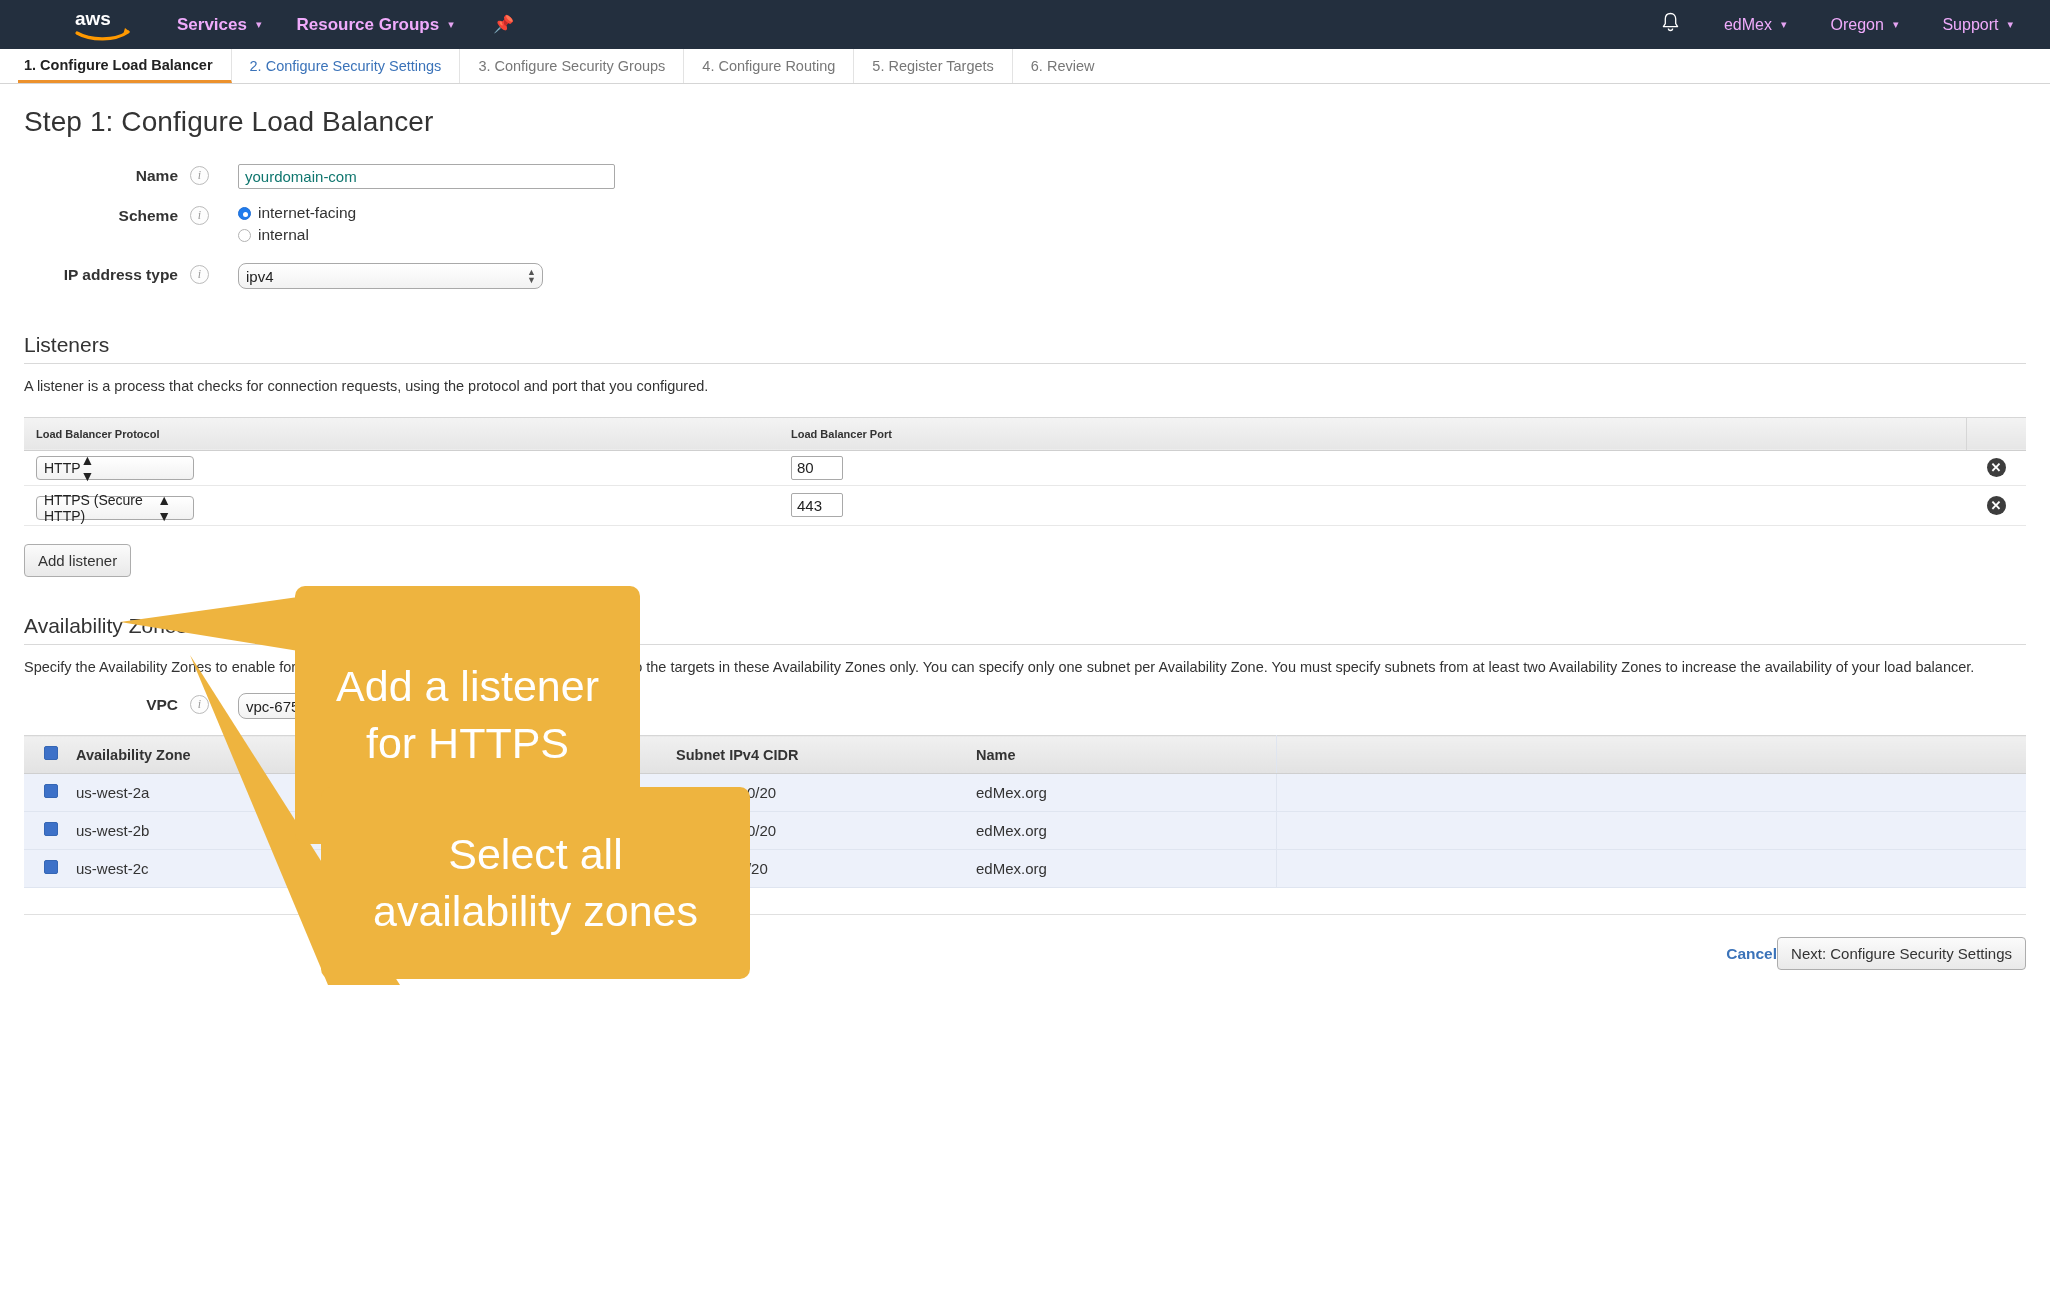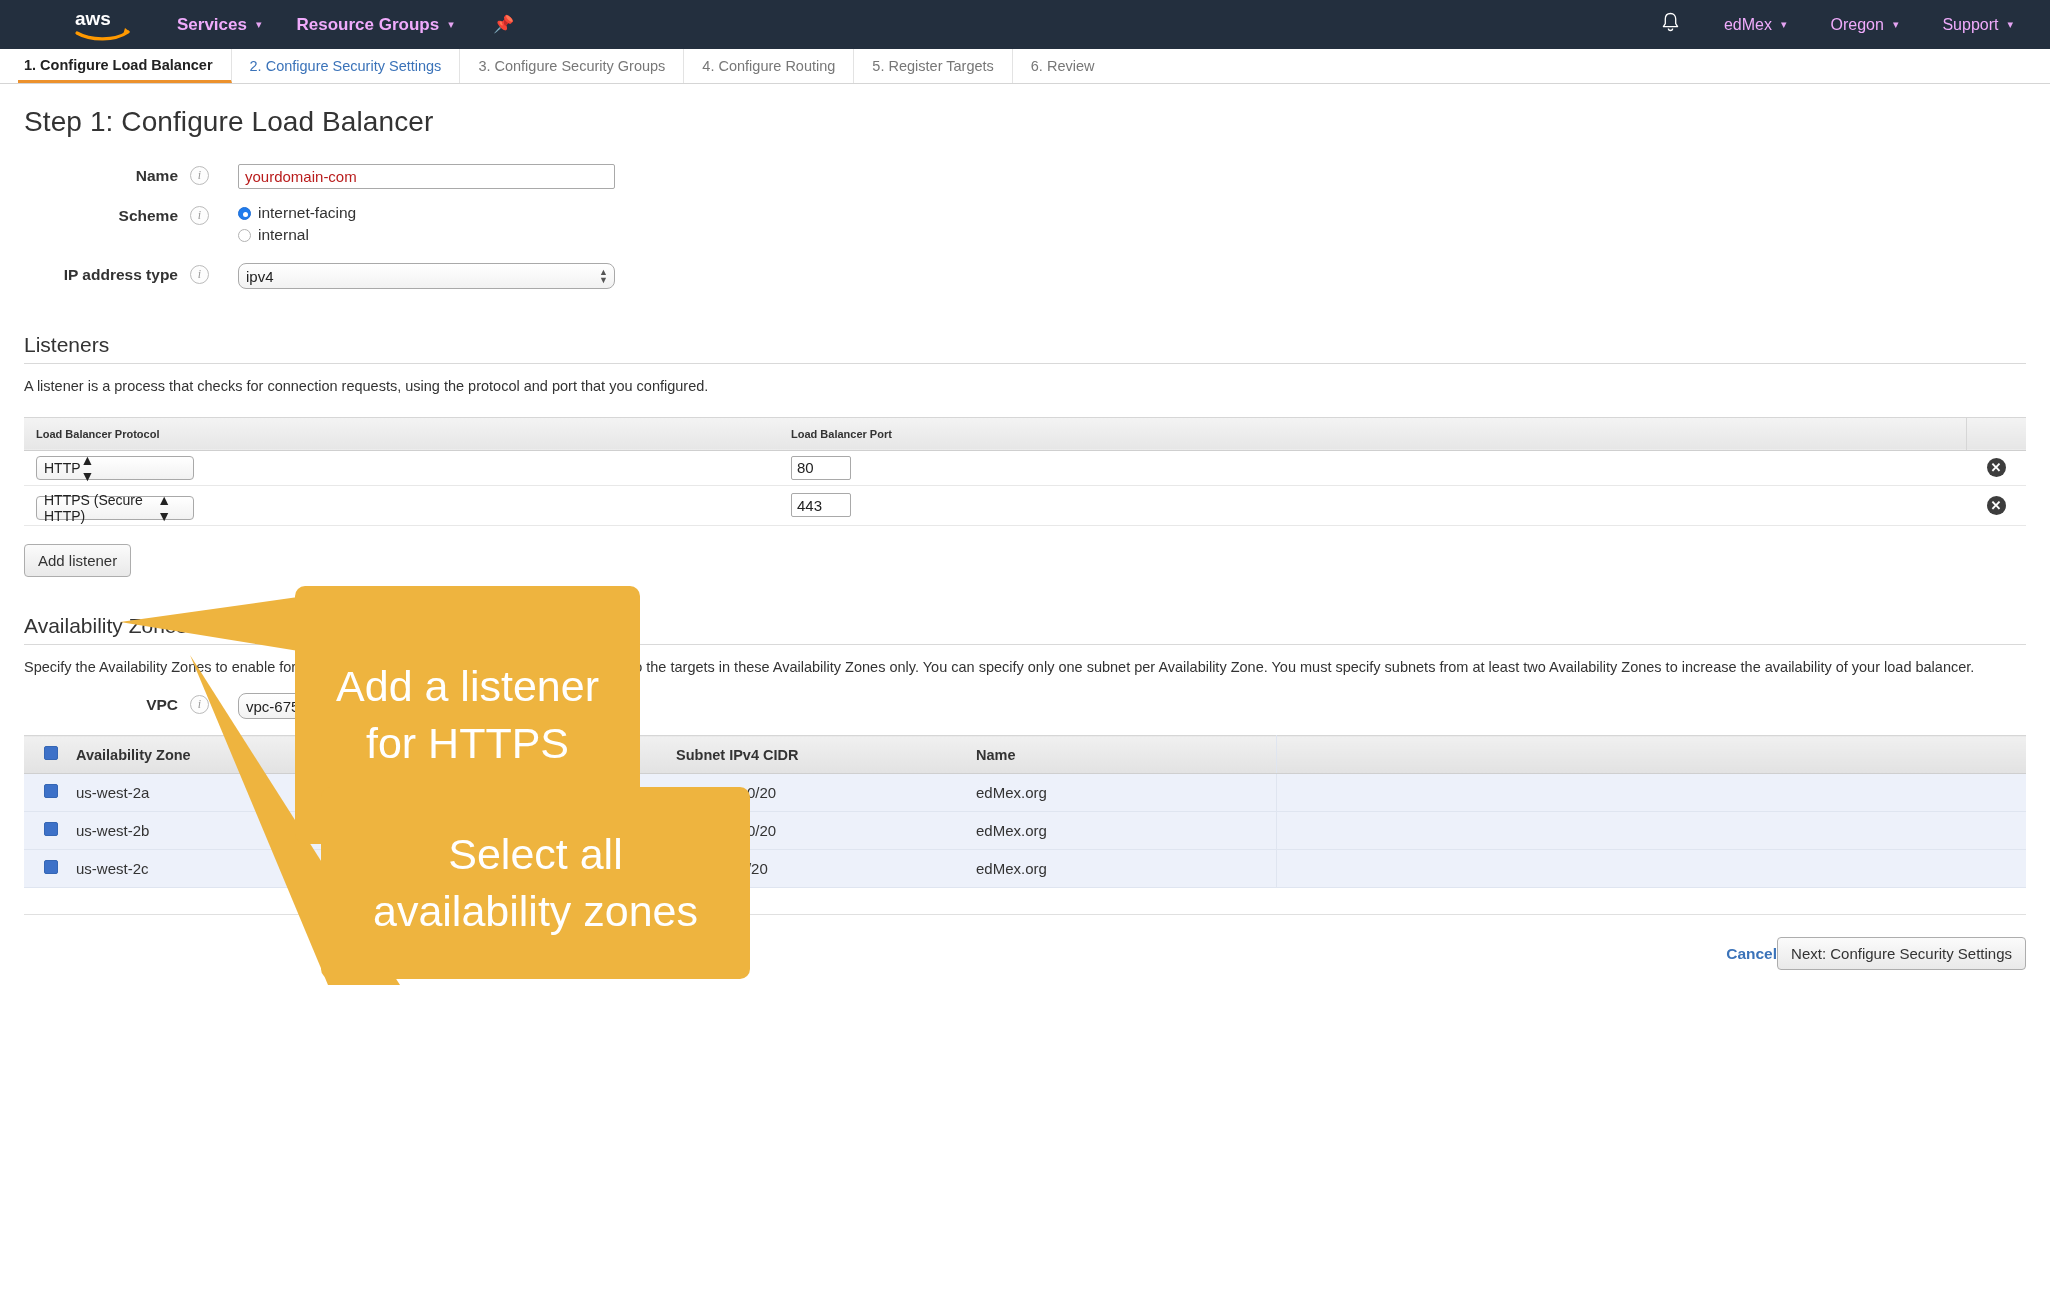--- a/index.html
+++ b/index.html
@@ -58,35 +58,35 @@
   }
   .info-i{
     width:19px; height:19px; border-radius:50%; border:1px solid #bbb; color:#999;
     font-size:12px; font-style:italic; display:inline-flex; align-items:center;
     justify-content:center; margin:2px 0 0 12px; font-family:"Liberation Serif", serif;
     flex:0 0 auto; cursor:pointer; background:#fdfdfd;
   }
   .form-field{ margin-left:29px; }
   .txt-input{
     width:377px; height:25px; border:1px solid #a9a9a9; border-radius:2px;
-    padding:0 6px; font-size:15px; color:#b91c1c; font-family:"Liberation Sans", sans-serif;
+    padding:0 6px; font-size:15px; color:#0f766e; font-family:"Liberation Sans", sans-serif;
     background:#fff;
   }
   .radio-row{ display:flex; align-items:center; margin-bottom:4px; font-size:15.5px; }
   .radio{
     width:13px;height:13px;border-radius:50%;border:1px solid #b3b3b3;background:#fff;
     margin-right:7px; flex:0 0 auto; cursor:pointer; position:relative;
   }
   .radio.checked{ background:#1f7bed; border-color:#1f6fd6; }
   .radio.checked:after{
     content:""; position:absolute; left:4px; top:4px; width:5px; height:5px;
     border-radius:50%; background:#fff;
   }
   .sel{
-    width:377px; height:26px; border:1px solid #a9a9a9; border-radius:8px;
+    width:305px; height:26px; border:1px solid #a9a9a9; border-radius:8px;
     background:linear-gradient(#ffffff,#f2f2f2);
     font-size:15px; padding:0 24px 0 7px; color:#222; position:relative;
     display:flex; align-items:center; cursor:pointer;
   }
   .sel .arrows{
     position:absolute; right:6px; top:50%; transform:translateY(-50%);
     font-size:9px; line-height:8px; color:#555; text-align:center;
   }
 
   
@@ -106,21 +106,21 @@
   }
   .tbl td{ border-bottom:1px solid #e8e8e8; padding:5px 12px; font-size:15px; vertical-align:middle; }
   .sel-sm{
     height:24px; border:1px solid #a9a9a9; border-radius:4px;
     background:linear-gradient(#ffffff,#f2f2f2); font-size:14px;
     padding:0 22px 0 7px; display:inline-flex; align-items:center; position:relative;
     color:#222; cursor:pointer;
   }
   .sel-sm.w1{ width:158px; }
   .port-input{
-    width:60px; height:24px; border:1px solid #a9a9a9; border-radius:2px;
+    width:52px; height:24px; border:1px solid #a9a9a9; border-radius:2px;
     padding:0 5px; font-size:15px; color:#222; font-family:"Liberation Sans", sans-serif;
   }
   .del-x{
     width:19px;height:19px;border-radius:50%;background:#3d3d3d;color:#fff;
     display:inline-flex;align-items:center;justify-content:center;font-size:13px;
     font-weight:bold; cursor:pointer; line-height:1;
   }
   .btn{
     border:1px solid #adadad; border-radius:4px;
     background:linear-gradient(#fbfbfb,#e9e9e9);

